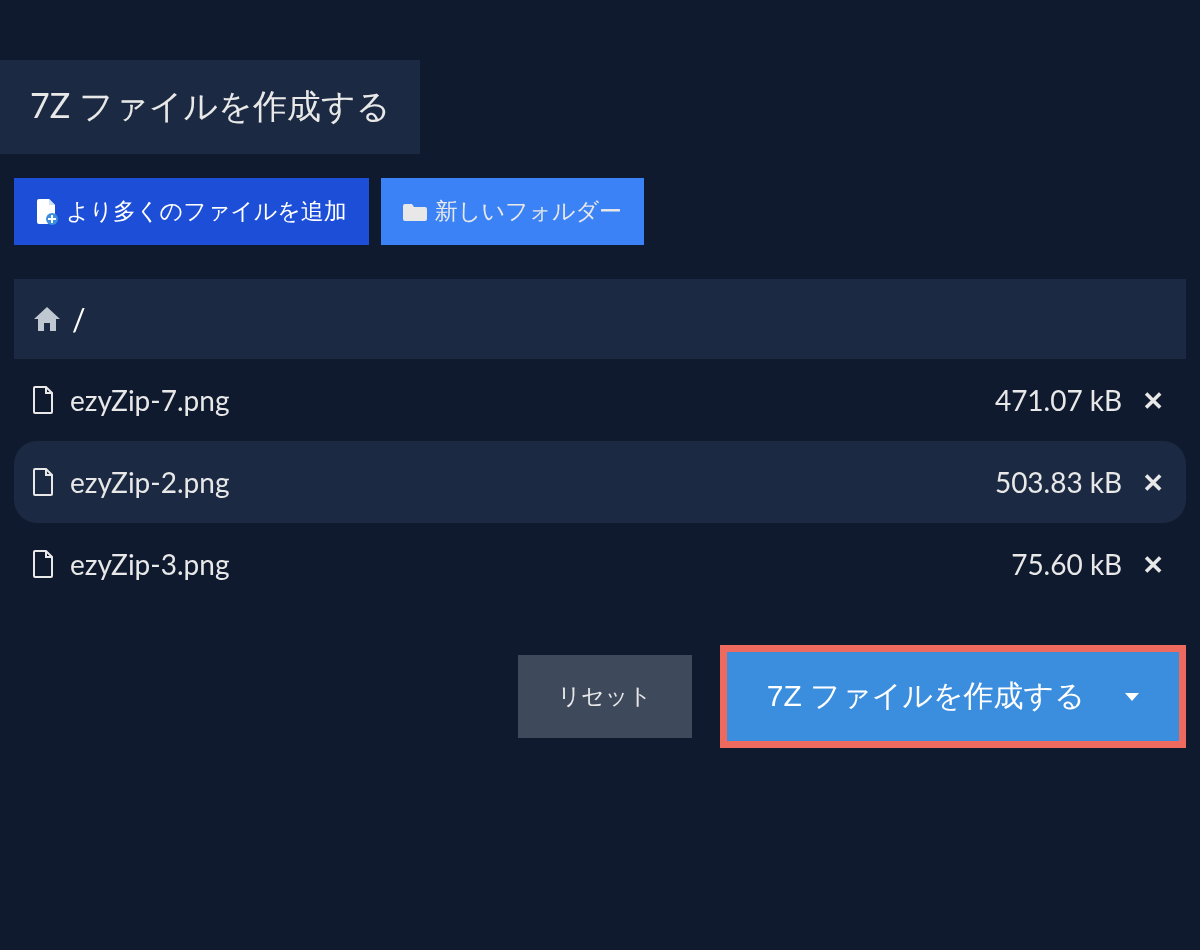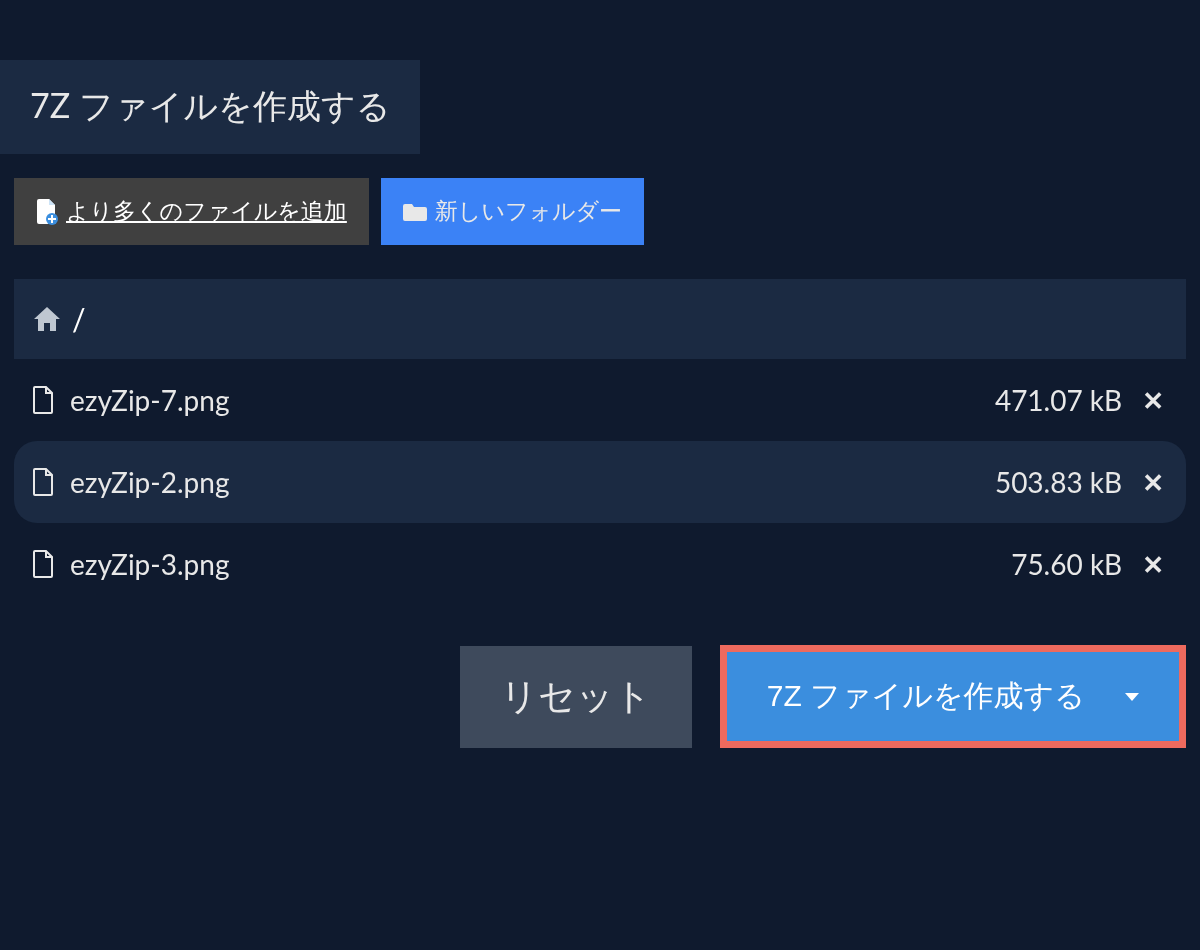--- a/index.html
+++ b/index.html
@@ -39,21 +39,21 @@
   }
   .btn {
     display: inline-flex;
     align-items: center;
     gap: 8px;
     padding: 18px 22px;
     font-size: 23px;
     border: none;
     cursor: pointer;
   }
-  .btn-primary { background: #404040; color: #fff; text-decoration: underline; }
+  .btn-primary { background: #1d4ed8; color: #fff; }
   .btn-secondary { background: #3b82f6; color: #e8e8e8; }
   .file-panel {
     margin: 10px 14px 0 14px;
   }
   .breadcrumb {
     background: #1b2a42;
     padding: 22px 18px;
     display: flex;
     align-items: center;
     gap: 10px;
@@ -81,21 +81,21 @@
     justify-content: flex-end;
     gap: 28px;
     padding: 40px 14px;
     align-items: center;
   }
   .reset-btn {
     background: #3e4a5c;
     color: #e8e8e8;
     border: none;
     padding: 26px 40px;
-    font-size: 37px;
+    font-size: 23px;
     cursor: pointer;
   }
   .create-btn-wrap {
     border: 7px solid #ee6a5e;
     display: flex;
   }
   .create-btn {
     background: #3b8ede;
     color: #fff;
     border: none;

